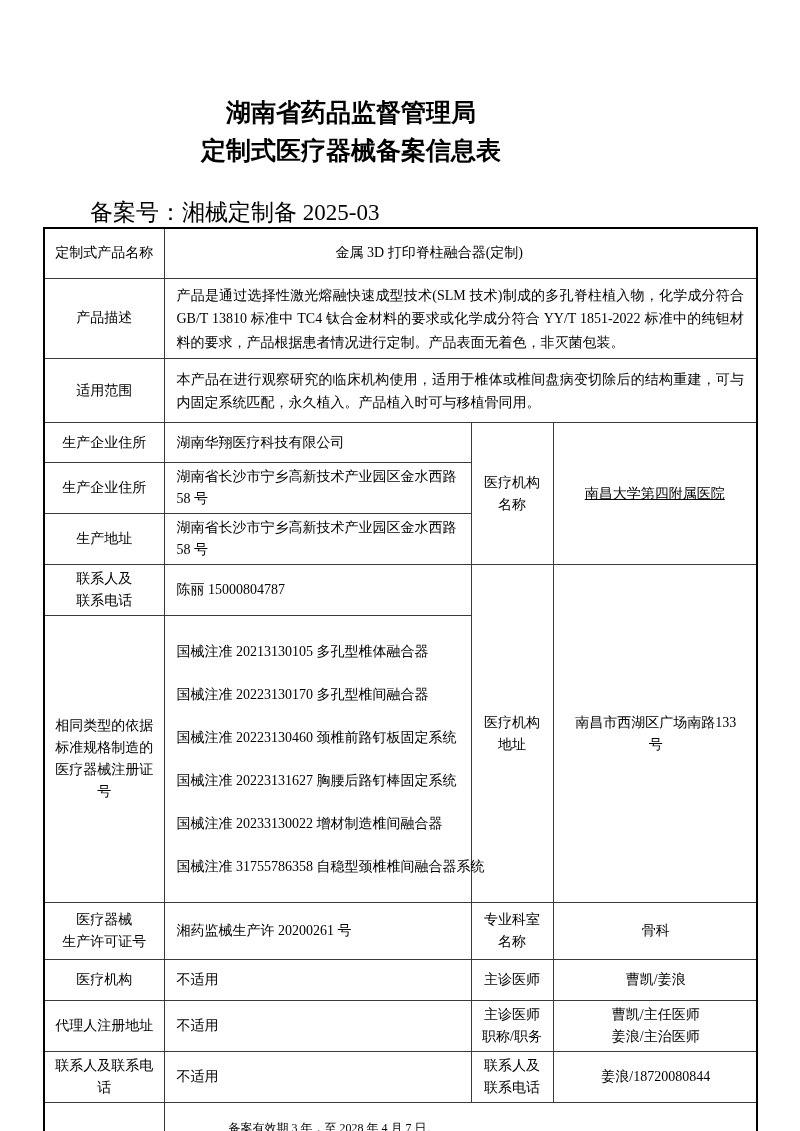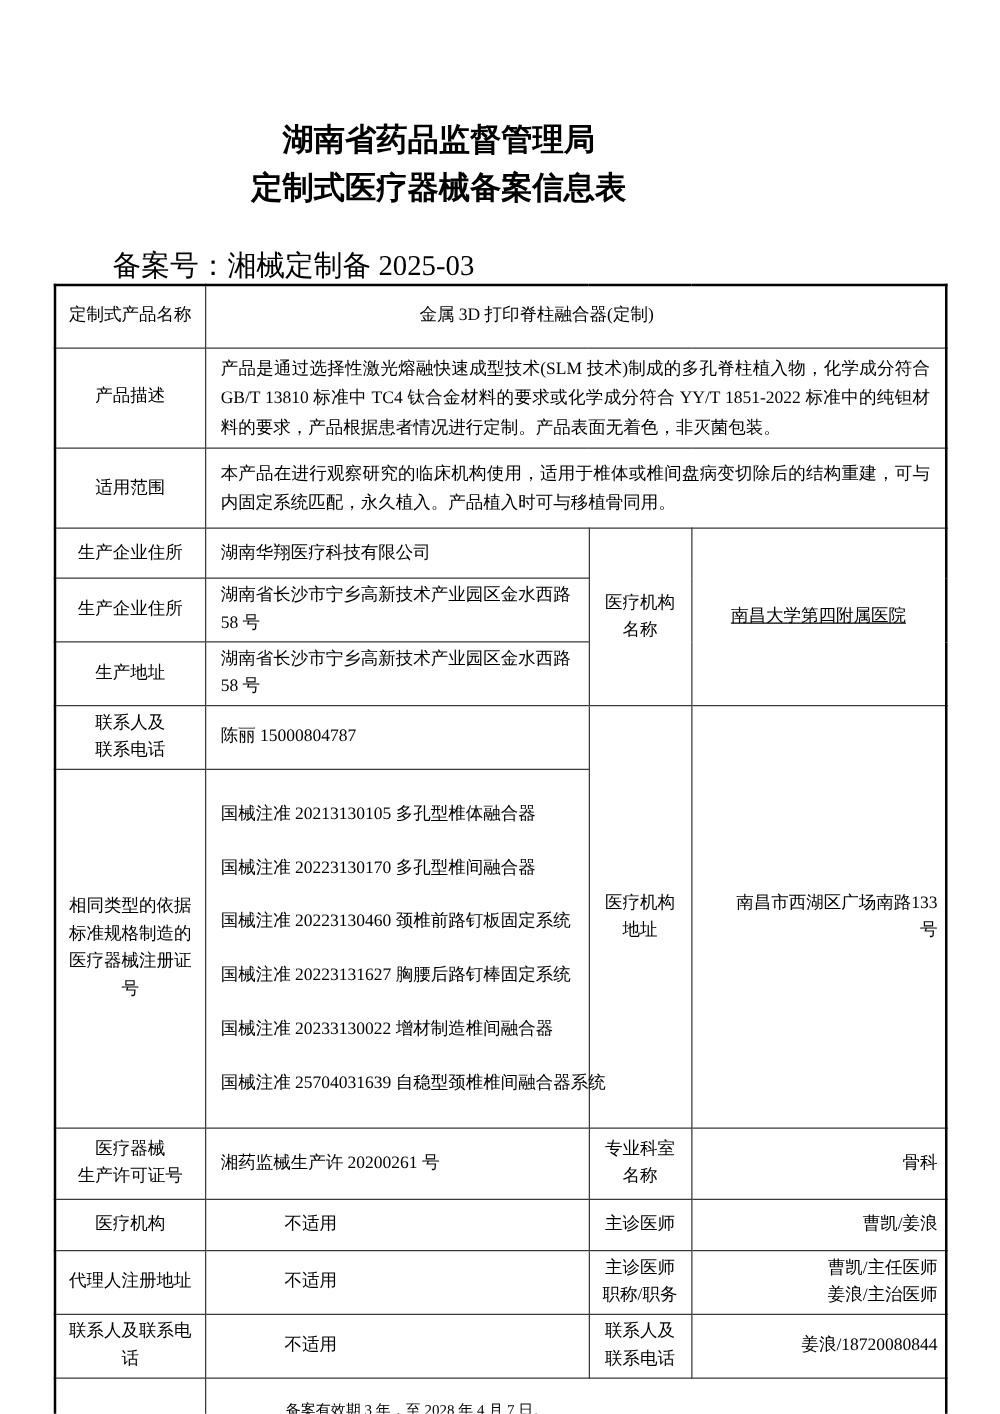--- a/index.html
+++ b/index.html
@@ -43,23 +43,23 @@
     white-space: pre-line;
     padding: 3px 6px;
     line-height: 22px;
   }
   td.val {
     text-align: left;
     padding: 3px 8px 3px 12px;
     white-space: pre-line;
     line-height: 22px;
   }
-  td.val-r { text-align: right; padding: 3px 6px 3px 8px; white-space: pre-line; line-height: 22px; }
+  td.val-r { text-align: center; padding: 3px 6px 3px 8px; white-space: pre-line; line-height: 22px; }
   td.center-span { text-align: center; padding-right: 74px; margin-left: 48px; }   
-  td.center-na   { text-align: center; padding-right: 150px; }  
+  td.center-na   { padding-right: 150px; }  
   td.center-col4 { text-align: center; padding: 3px 4px; text-decoration: underline; }
   td.just {
     text-align: justify;
     padding: 5px 12px 4px 12px;
     line-height: 23.5px;
     white-space: normal;
   }
   .cert-line { line-height: 21px; white-space: nowrap; }
   td.record-cell { vertical-align: top; padding: 0; }
   .validity { margin-top: 14px; padding-left: 64px; text-align: left; font-size: 12px; line-height: 22px; }
@@ -132,21 +132,21 @@
     <td class="lbl">相同类型的依据
 标准规格制造的
 医疗器械注册证
 号</td>
     <td class="val">
       <div class="cert-line">国械注准 20213130105 多孔型椎体融合器</div>
       <div class="cert-line">国械注准 20223130170 多孔型椎间融合器</div>
       <div class="cert-line">国械注准 20223130460 颈椎前路钉板固定系统</div>
       <div class="cert-line">国械注准 20223131627 胸腰后路钉棒固定系统</div>
       <div class="cert-line">国械注准 20233130022 增材制造椎间融合器</div>
-      <div class="cert-line">国械注准 25704031639 自稳型颈椎椎间融合器系统</div>
+      <div class="cert-line">国械注准 31755786358 自稳型颈椎椎间融合器系统</div>
     </td>
   </tr>
 
   <tr style="height:57px">
     <td class="lbl">医疗器械
 生产许可证号</td>
     <td class="val">湘药监械生产许 20200261 号</td>
     <td class="lbl">专业科室
 名称</td>
     <td class="val-r">骨科</td>

